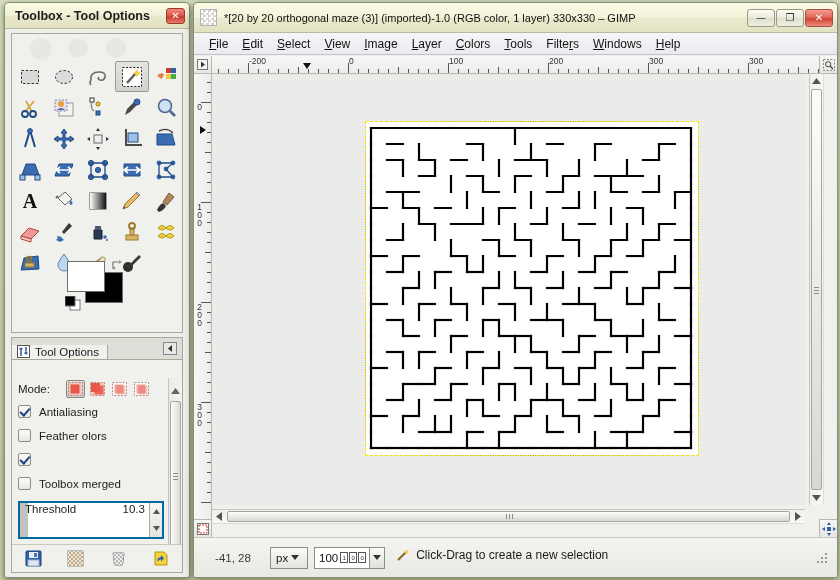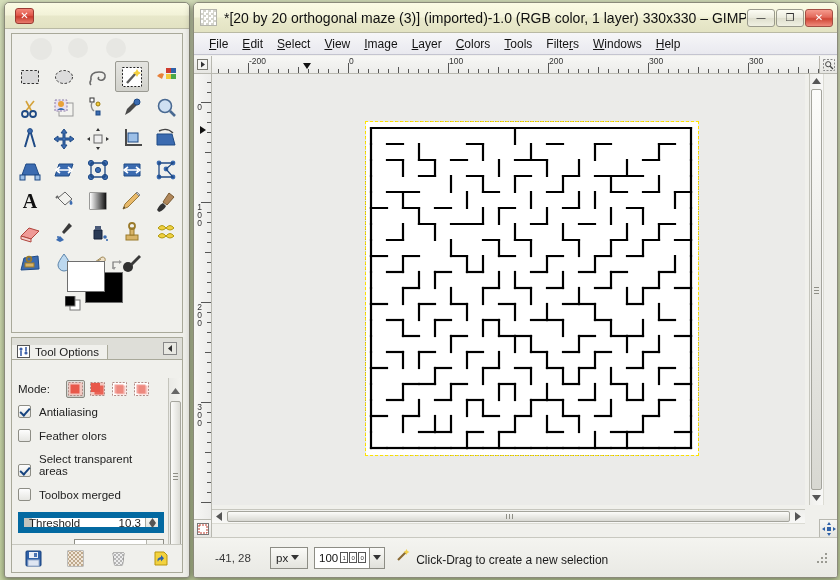--- a/index.html
+++ b/index.html
@@ -152,23 +152,23 @@
     background: linear-gradient(180deg,#fdfdfd,#e6e6e2);
     position: relative; cursor: pointer;
   }
   .cb.on::after {
     content:""; position: absolute; left: 3px; top: 0px;
     width: 4px; height: 8px;
     border: solid #16437e; border-width: 0 2px 2px 0;
     transform: rotate(42deg);
   }
   #slider {
-    position: relative; height: 21px; margin: 2px 0 6px 0;
-    border: 6px solid #0369a1; background: #fff;
-    display:flex; align-items:center;
+    position: relative; height: 38px; margin: 2px 0 6px 0;
+    border: 2px solid #0369a1; background: #fff;
+    display:flex; align-items:flex-start;
   }
   #slider .fill { position:absolute; left:0; top:0; bottom:0; width: 8px; background:#c3c3bd; }
   #slider .lbl { position:relative; font-size:11.5px; padding-left: 5px; color:#222; }
   #slider .val { position:relative; margin-left:auto; font-size:11.5px; padding-right: 4px; color:#222; }
   .spin {
     width: 13px; border-left: 1px solid #a8a8a0; height: 100%;
     display:flex; flex-direction:column; cursor:pointer;
     background: linear-gradient(180deg,#f6f6f2,#e4e4de);
   }
   .spin div { flex:1; display:flex; align-items:center; justify-content:center; }
@@ -228,21 +228,21 @@
     padding: 0 4px 0 6px;
     border-radius: 4px 4px 0 0;
   }
   #g-icon {
     width: 17px; height: 17px; margin-right: 7px; flex: 0 0 auto;
     background:
       repeating-conic-gradient(#d4d4cc 0% 25%, #ffffff 0% 50%) 0 0 / 5px 5px;
     border: 1px solid #b4b4ac;
   }
   #g-title .t {
-    font-size: 14px; color: #101010; flex: 1;
+    font-size: 11px; color: #101010; flex: 1;
     white-space: nowrap; overflow: hidden;
   }
   .gbtn {
     width: 28px; height: 18px; margin-left: 1px;
     border: 1px solid #9a9a8c; border-radius: 3px;
     background: linear-gradient(180deg,#fdfdf4 0%,#eaeadc 48%,#dfdfce 52%,#f0f0e2 100%);
     display:flex; align-items:center; justify-content:center;
     font-size: 10px; color:#333; cursor:pointer;
     font-family: "DejaVu Sans", sans-serif;
   }
@@ -389,32 +389,33 @@
   #zoomminis b {
     display:block; width:8px; height:11px; border:1px solid #555; background:#fff;
     font-size:6px; line-height:11px; text-align:center; font-weight:normal; color:#333;
   }
   #zoomarrow {
     width:16px; height:22px; margin-left:-1px;
     border:1px solid #8d8d85;
     background: linear-gradient(180deg,#fafaf7,#e0e0da);
     display:flex;align-items:center;justify-content:center; cursor:pointer;
   }
-  #hintwrap { display:flex; align-items:flex-end; gap:6px; margin-left:4px; }
+  #hintwrap { display:flex; align-items:flex-start; gap:6px; margin-left:4px; }
   #hint { font-size:12px; color:#1a1a1a; }
   #resizegrip { margin-left:auto; width:14px;height:14px; cursor:nwse-resize; }
   .caret { width:0;height:0;border-left:4px solid transparent;border-right:4px solid transparent;border-top:5px solid #333; }
 </style>
 </head>
 <body>
 
 <div id="root">
 
   <div id="toolbox">
     <div id="tb-title">
+      <div class="t">Toolbox - Tool Options</div>
       <div class="winbtn">✕</div>
     </div>
 
     <div id="tb-body">
       <div class="wilber">
         <i style="left:18px;width:22px;height:22px"></i>
         <i style="left:56px;width:20px;height:20px"></i>
         <i style="left:94px;width:20px;height:20px"></i>
       </div>
       <div id="tools">
@@ -933,21 +934,20 @@
               <div class="cbrow">
                 <span class="cb on"></span>
                  <span>Antialiasing</span>
               </div>
               <div class="cbrow">
                 <span class="cb"></span>
                  <span>Feather olors</span>
               </div>
               <div class="cbrow">
                 <span class="cb on"></span>
-                 <span>Select transparent areas</span>
               </div>
               <div class="cbrow">
                 <span class="cb"></span>
                  <span>Toolbox merged</span>
               </div>
             </div>
 
           <div id="slider">
             <div class="fill"></div>
             <div class="lbl">Threshold</div>

